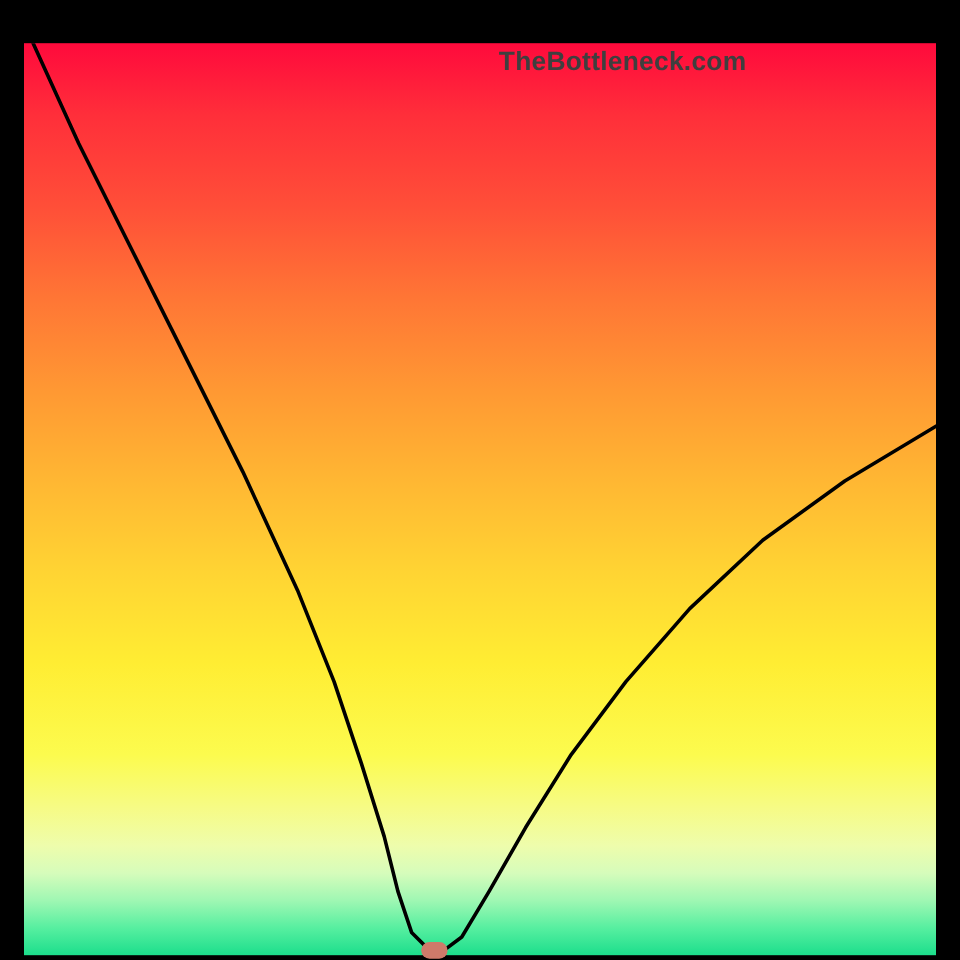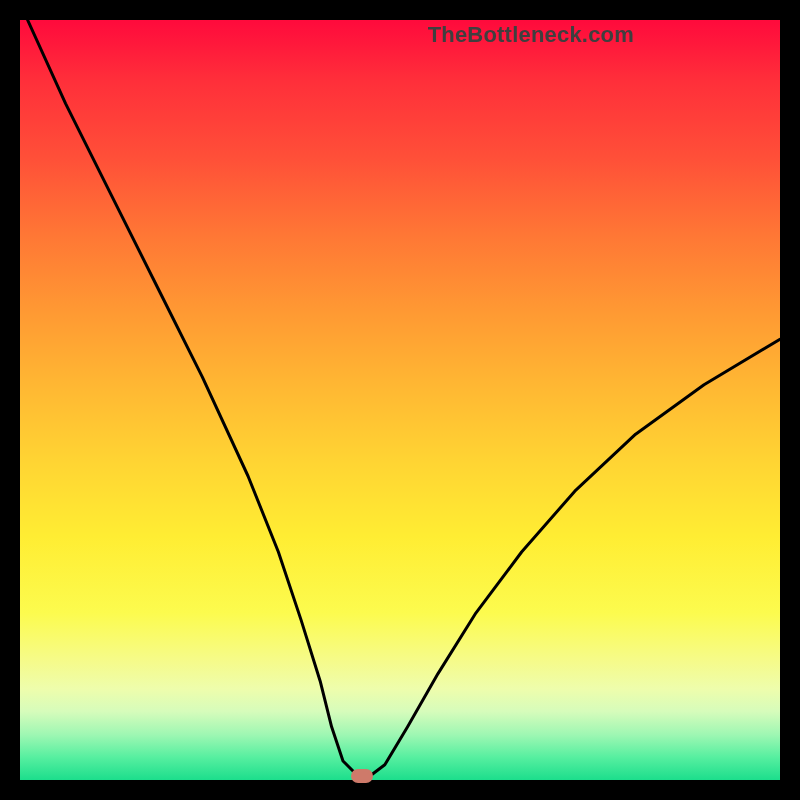--- a/index.html
+++ b/index.html
@@ -15,24 +15,23 @@
     position: absolute;
     left: 20px;
     top: 20px;
     width: 760px;
     height: 760px;
     background: #000000;
   }
   .plot-area {
     position: absolute;
     left: 0;
-    top: 0;
+    top: 16px;
     width: 608px;
     height: 760px;
-    padding-left: 12px;
   }
   .gradient {
     position: absolute;
     left: 0;
     top: 0;
     width: 760px;
     height: 760px;
     background: linear-gradient(
       to bottom,
       #FF0A3C 0%,

